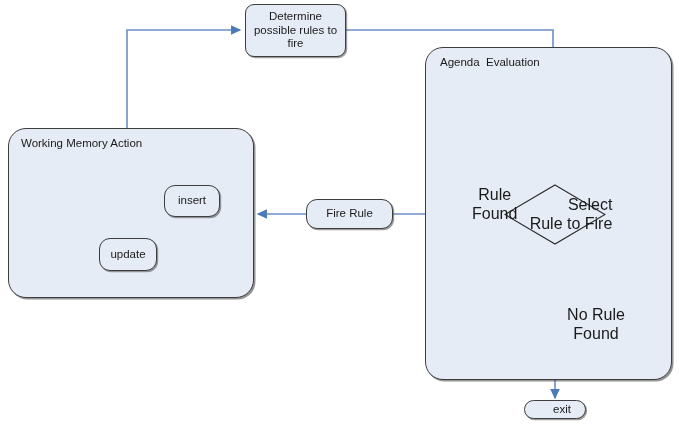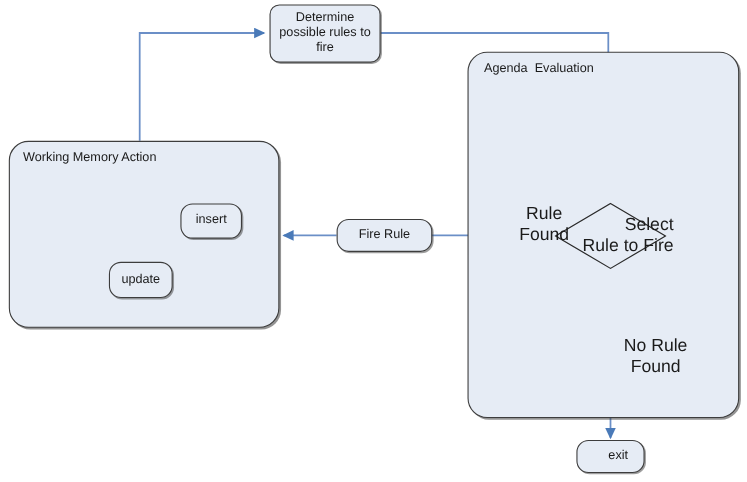--- a/index.html
+++ b/index.html
@@ -136,21 +136,21 @@
   <div class="node pill-box" style="left:306px; top:199px; width:87px; height:30px;">Fire Rule</div>
 
   <div class="diamond-wrap" style="left:504px; top:184px; width:102px; height:61px;">
     <svg width="102" height="61" viewBox="0 0 102 61">
       <polygon points="51,1 101,30.5 51,60 1,30.5" fill="#e6ecf5" stroke="#2b2b2b" stroke-width="1.1"></polygon>
     </svg>
     <div class="diamond-label nl">Select
 Rule to Fire</div>
   </div>
 
-  <div class="node pill-box" style="left:524px; top:400px; width:62px; height:30px;padding-left:14px;">exit</div>
+  <div class="node pill-box" style="left:524px; top:400px; width:62px; height:19px;padding-left:14px;">exit</div>
 
   <div class="edge-label nl" style="left:432px; top:185px;">Rule
 Found</div>
 
   <div class="edge-label nl" style="left:518px; top:305px; width:76px;">No Rule
 Found</div>
 
 </div>
 
 </body></html>

